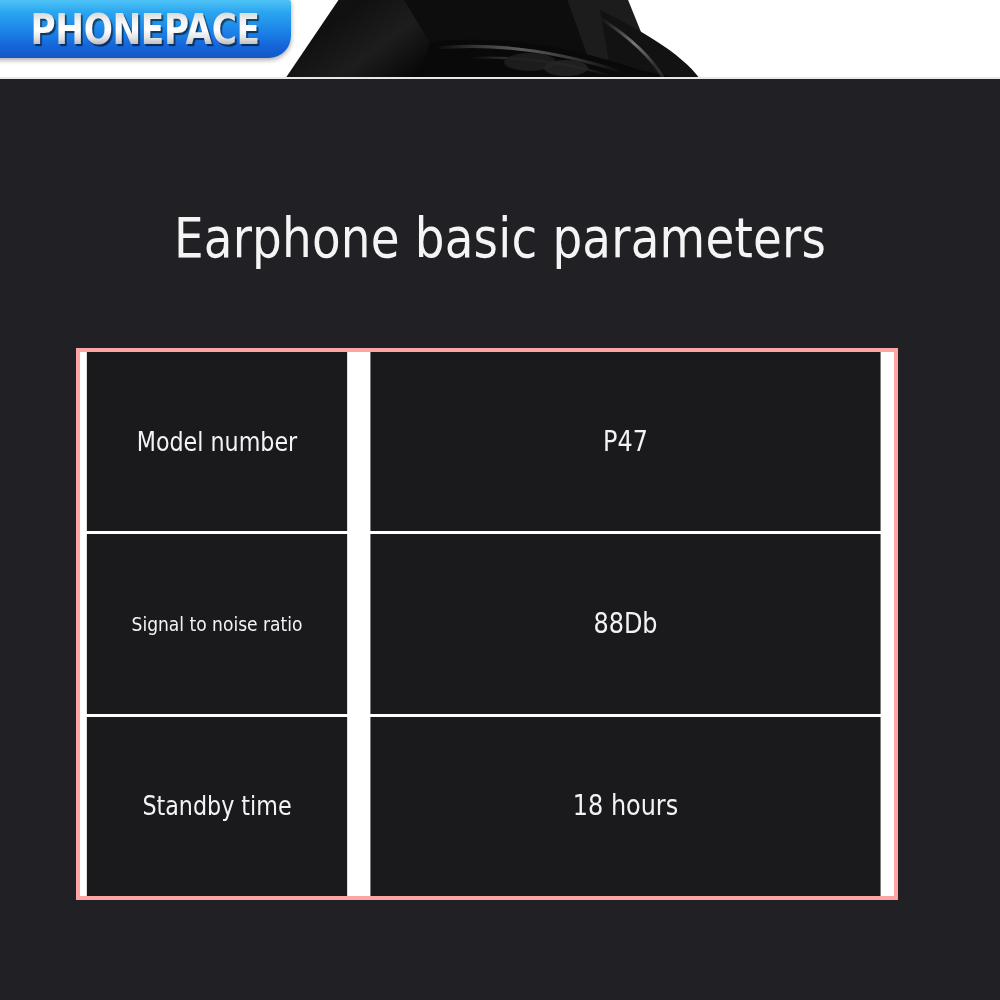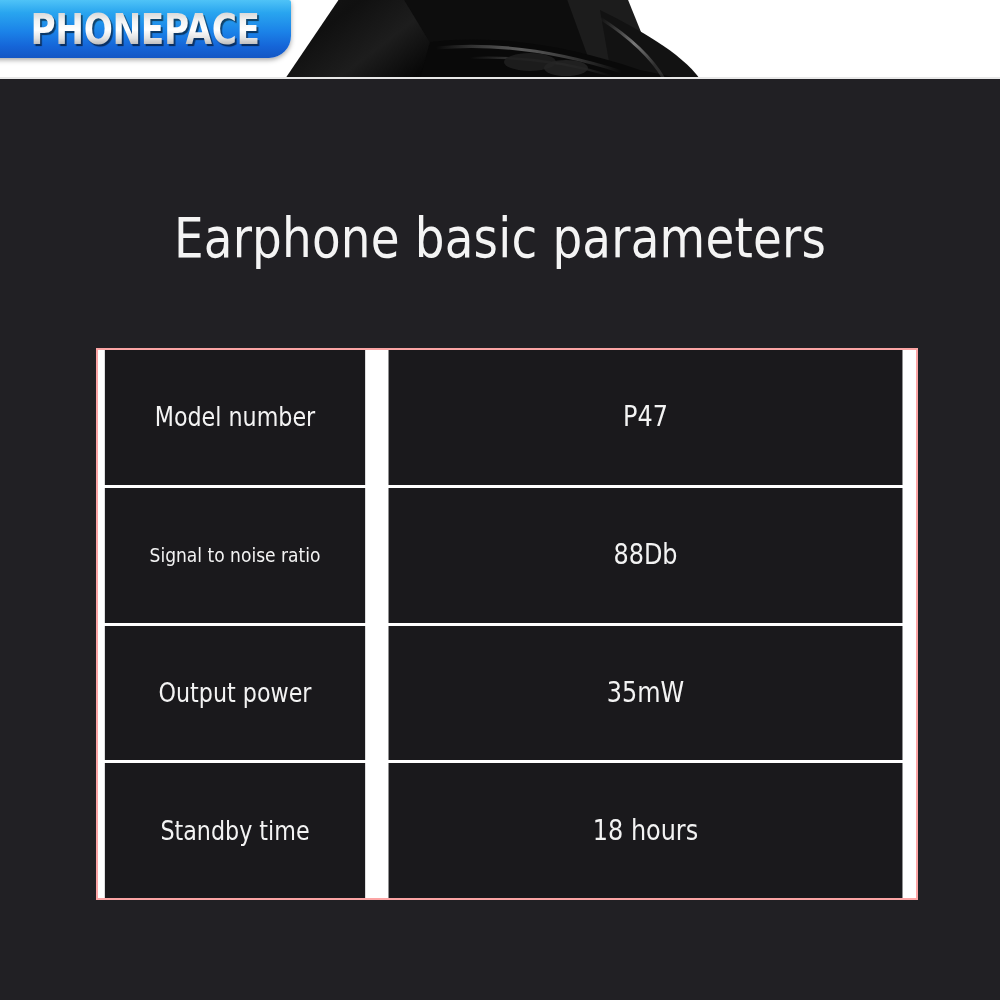--- a/index.html
+++ b/index.html
@@ -91,25 +91,25 @@
     line-height:1.1;
     letter-spacing:0.2px;
     transform:scaleX(0.93);
     transform-origin:center;
     white-space:nowrap;
   }
 
   
   #spec-table {
     position:absolute;
-    left:96px; top:348px;
+    left:76px; top:348px;
     width:822px; height:552px;
     display:flex;
     flex-direction:column;
-    border:2px solid #fca5a5;
+    border:4px solid #fca5a5;
     background:#ffffff;
     gap:3px;
   }
 
   .spec-row {
     flex:1 1 0;
     display:flex;
     gap:3px;
     min-height:0;
   }
@@ -193,20 +193,16 @@
 <div id="spec-table">
     <div class="spec-row">
       <div class="spec-cell spec-label">Model number</div>
       <div class="spec-cell spec-value">P47</div>
     </div>
     <div class="spec-row">
       <div class="spec-cell spec-label small">Signal to noise ratio</div>
       <div class="spec-cell spec-value">88Db</div>
     </div>
     <div class="spec-row">
-      <div class="spec-cell spec-label">Output power</div>
-      <div class="spec-cell spec-value">35mW</div>
-    </div>
-    <div class="spec-row">
       <div class="spec-cell spec-label">Standby time</div>
       <div class="spec-cell spec-value">18 hours</div>
     </div>
   </div>
 
 </body></html>

